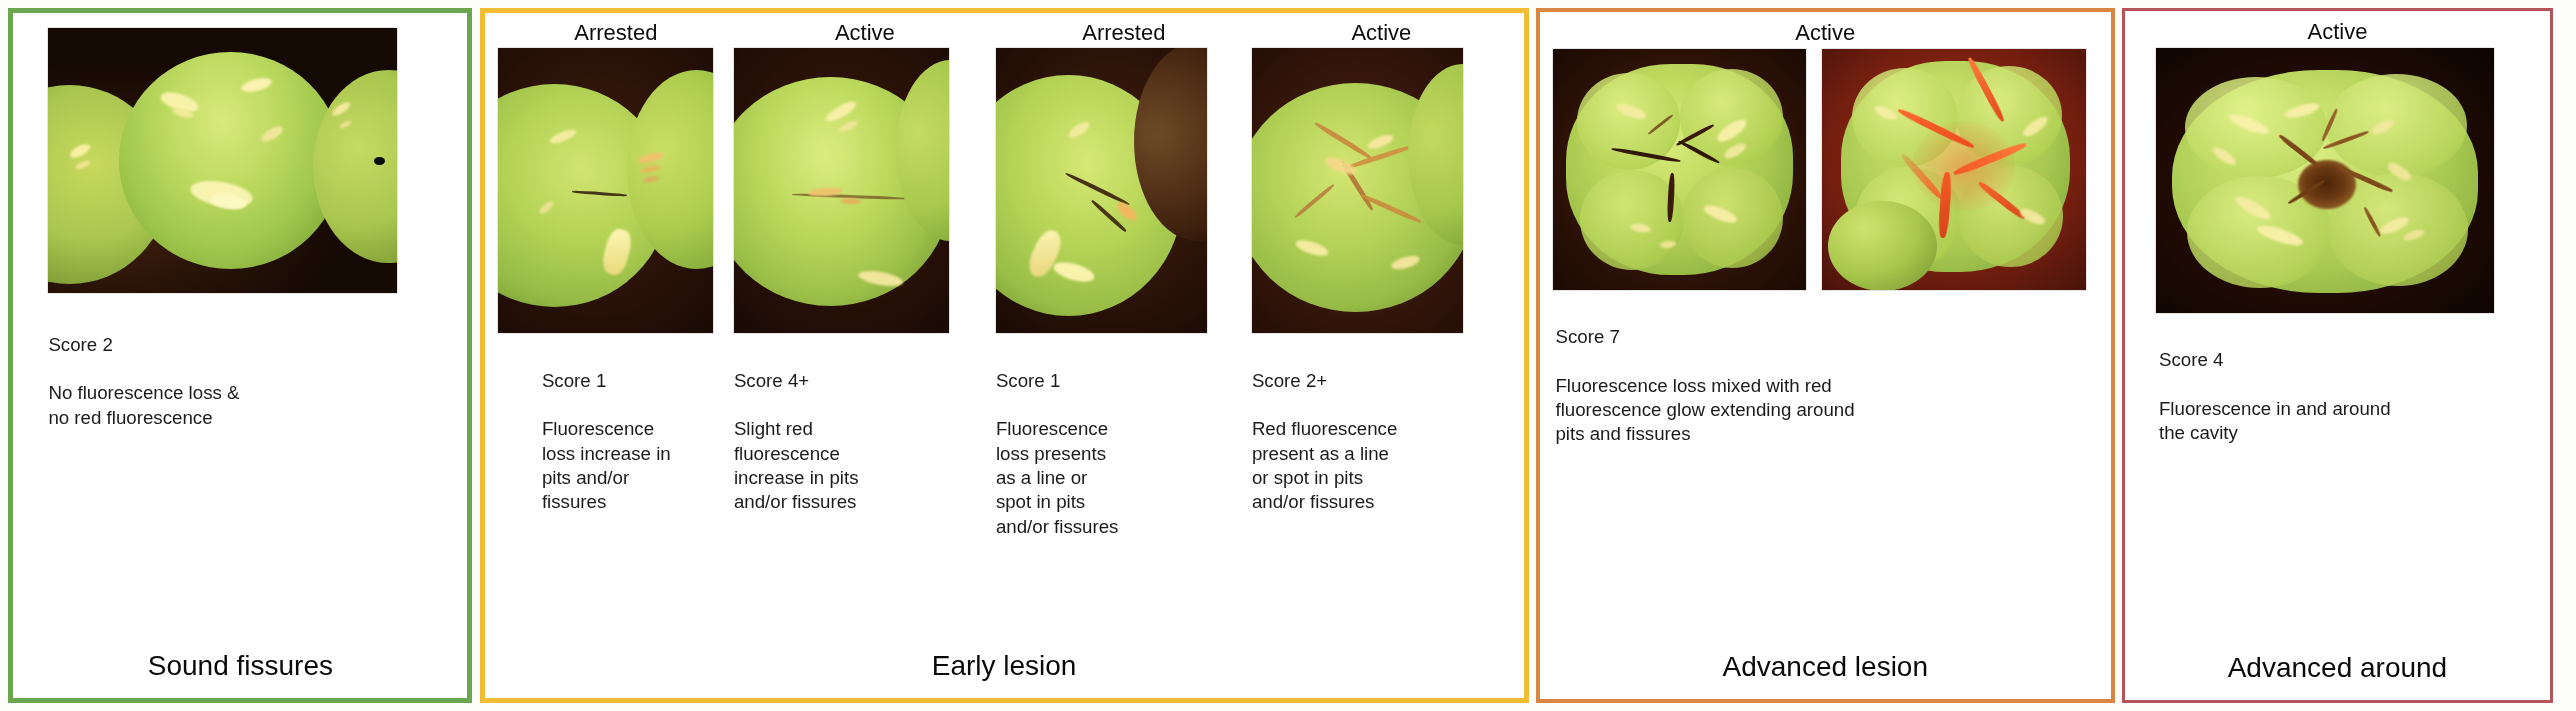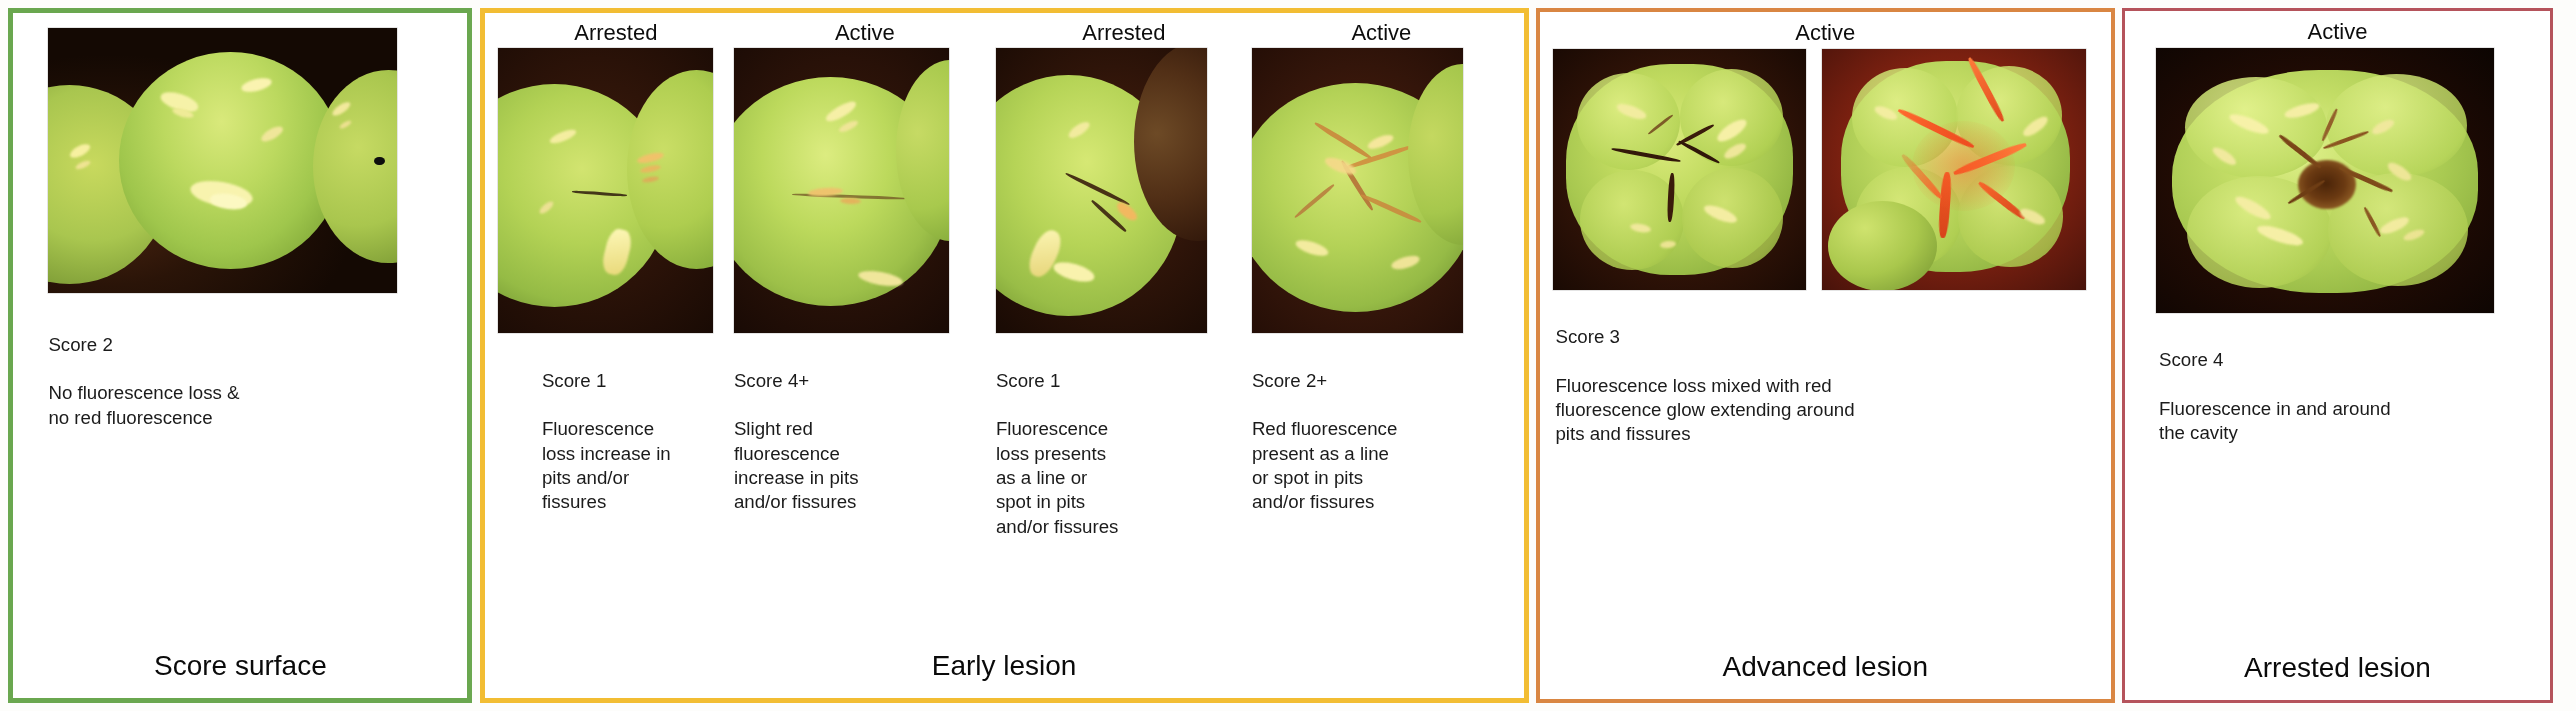--- a/index.html
+++ b/index.html
@@ -128,21 +128,21 @@
             <div style="position:absolute;left:326px;top:129px;width:10.3px;height:8.4px;border-radius:50%;background:#0d0d0d;"></div>
           </div>
 
           <div class="caption" style="width:362px;padding-top:15.7px;">
             <span class="scoreline">Score 2</span>
             <span class="scoreline">No fluorescence loss &amp;
 no red fluorescence</span>
           </div>
         </div>
       </div>
-      <div class="footer">Score surface</div>
+      <div class="footer">Sound fissures</div>
     </div>
   </section>
 
   <section class="panel early" style="--c:#f2bd33">
     <div class="panel-inner">
       <div class="cols" style="padding-left:13.3px;padding-top:2.4px;">
 
         <div class="col" style="width:236px;">
           <div class="state-label">Arrested</div>
           <div class="photo" style="width:215px;height:285px;">
@@ -306,21 +306,21 @@
           <div class="spec" style="left:52px;top:59px;width:24px;height:9.7px;background:#f3eda0;transform:rotate(24deg);"></div>
           <div class="spec" style="left:199px;top:72px;width:29px;height:11px;background:#f2eb9d;transform:rotate(-36deg);"></div>
           <div class="spec" style="left:197px;top:162px;width:26.5px;height:11px;background:#efe79a;transform:rotate(26deg);"></div>
           <div class="spec" style="left:62px;top:181px;width:18px;height:7.2px;background:#ece493;transform:rotate(12deg);"></div>
           <div class="tooth" style="left:6px;top:152px;width:109px;height:90px;
                background:radial-gradient(ellipse at 34% 30%, #cfe36e 0%, #a9c74c 52%, #7f9f36 88%, #4b651f 100%);"></div>
         </div>
       </div>
 
       <div class="caption" style="padding-left:15.7px;width:543px;">
-        <span class="scoreline">Score 3</span>
+        <span class="scoreline">Score 7</span>
         <span class="scoreline">Fluorescence loss mixed with red
 fluorescence glow extending around
 pits and fissures</span>
       </div>
 
       <div class="footer">Advanced lesion</div>
     </div>
   </section>
 
   <section class="panel advanced" style="--c:#b5535b">
@@ -359,18 +359,18 @@
           <div class="spec" style="left:247px;top:183px;width:22px;height:8.4px;background:#ece492;transform:rotate(-20deg);"></div>
         </div>
       </div>
 
       <div class="caption" style="padding-left:34px;width:362px;">
         <span class="scoreline">Score 4</span>
         <span class="scoreline">Fluorescence in and around
 the cavity</span>
       </div>
 
-      <div class="footer">Arrested lesion</div>
+      <div class="footer">Advanced around</div>
     </div>
   </section>
 
 </div>
 
 
 </body></html>

